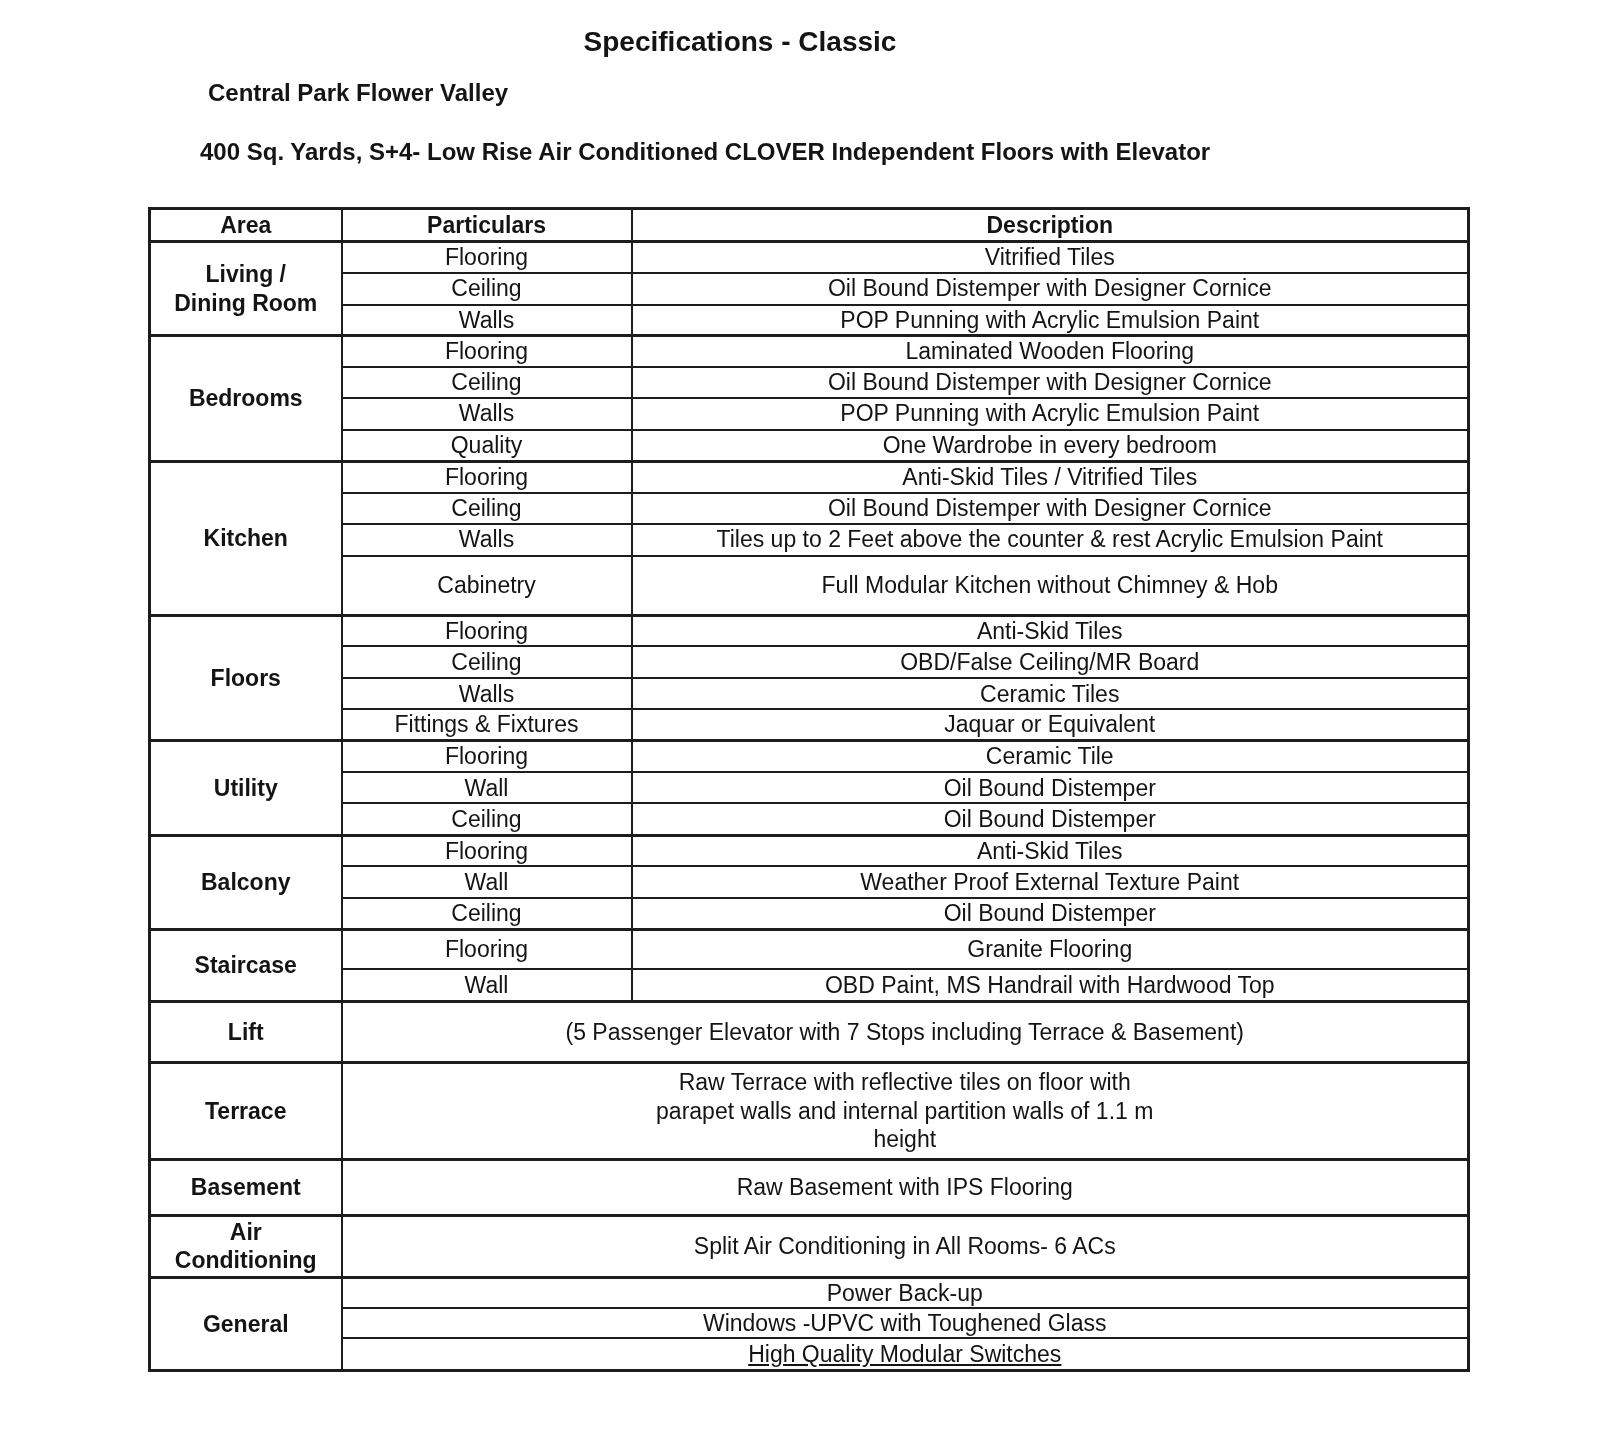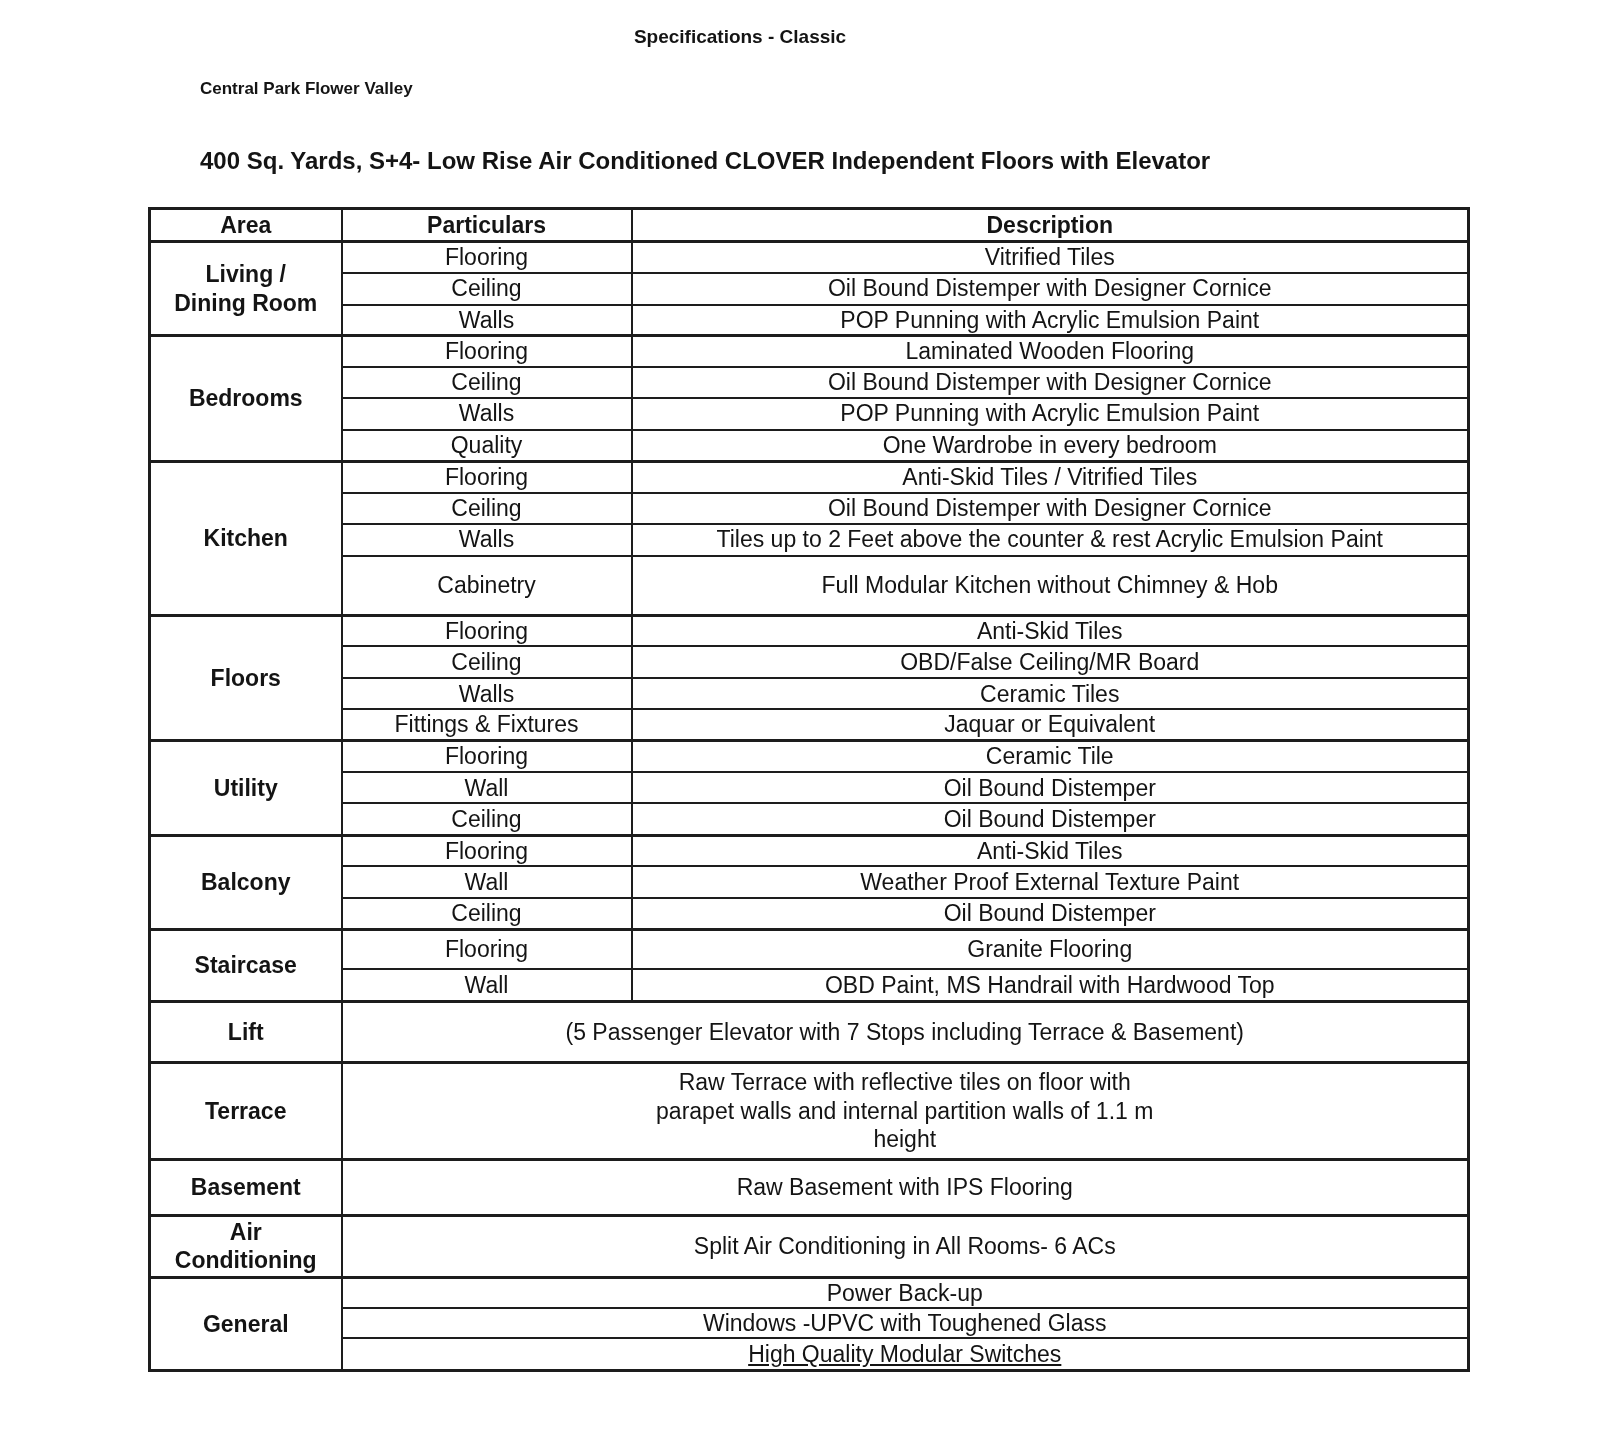--- a/index.html
+++ b/index.html
@@ -10,32 +10,32 @@
     background: #ffffff;
     font-family: "Liberation Sans", sans-serif;
     color: #141414;
     overflow: hidden;
   }
   .doc-title {
     position: absolute;
     top: 26px; left: 0;
     width: 1480px;
     text-align: center;
-    font-size: 19px;
+    font-size: 28px;
     font-weight: bold;
   }
   .doc-sub1 {
     position: absolute;
-    top: 79px; left: 200px;
-    font-size: 17px;
+    top: 79px; left: 208px;
+    font-size: 24px;
     font-weight: bold;
   }
   .doc-sub2 {
     position: absolute;
-    top: 147px; left: 200px;
+    top: 138px; left: 200px;
     font-size: 24px;
     font-weight: bold;
   }
   table.spec-table {
     position: absolute;
     top: 207px; left: 129px;
     width: 1319px;
     border-collapse: collapse;
     table-layout: fixed;
     border: 3px solid #1d1d1d;

